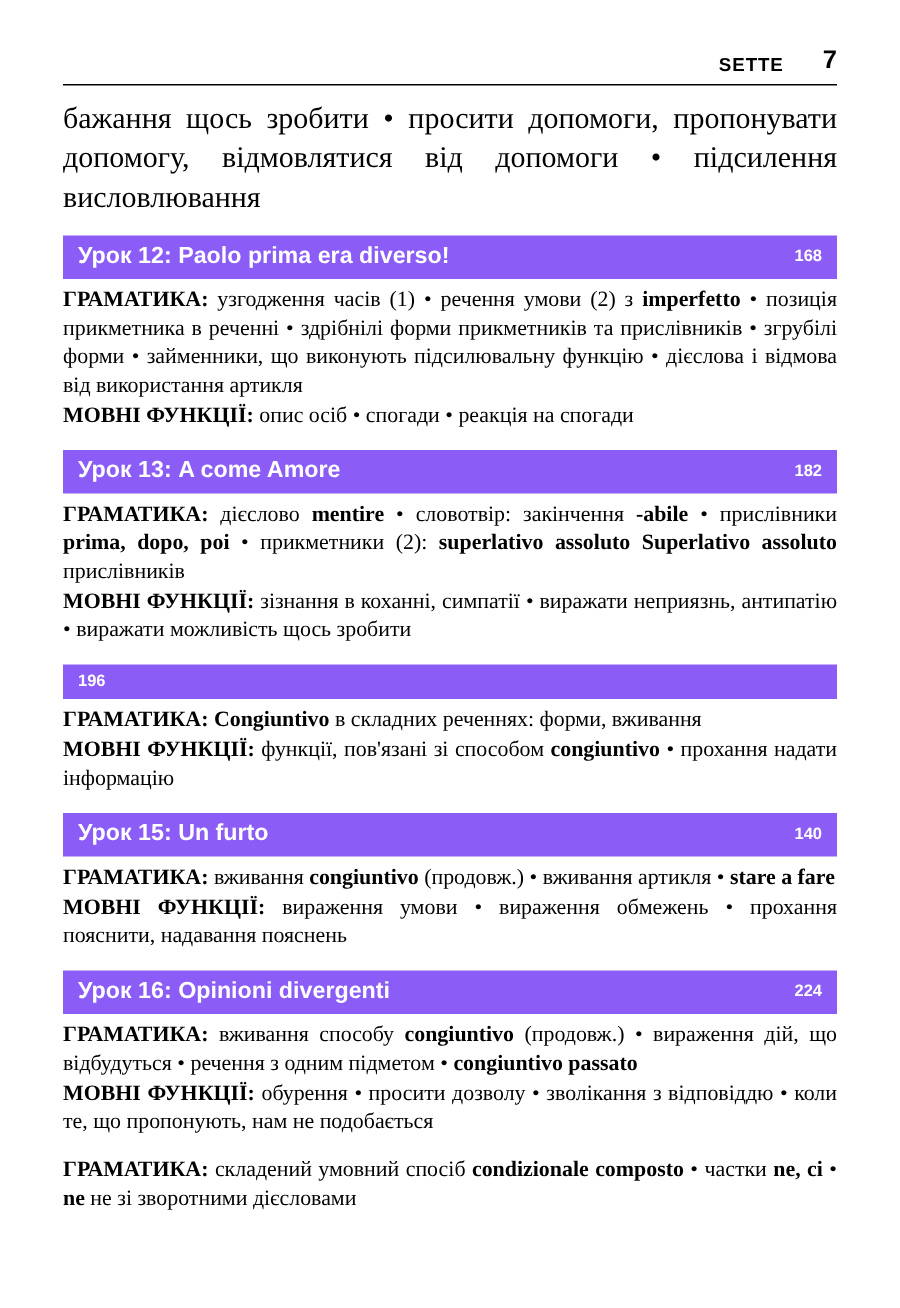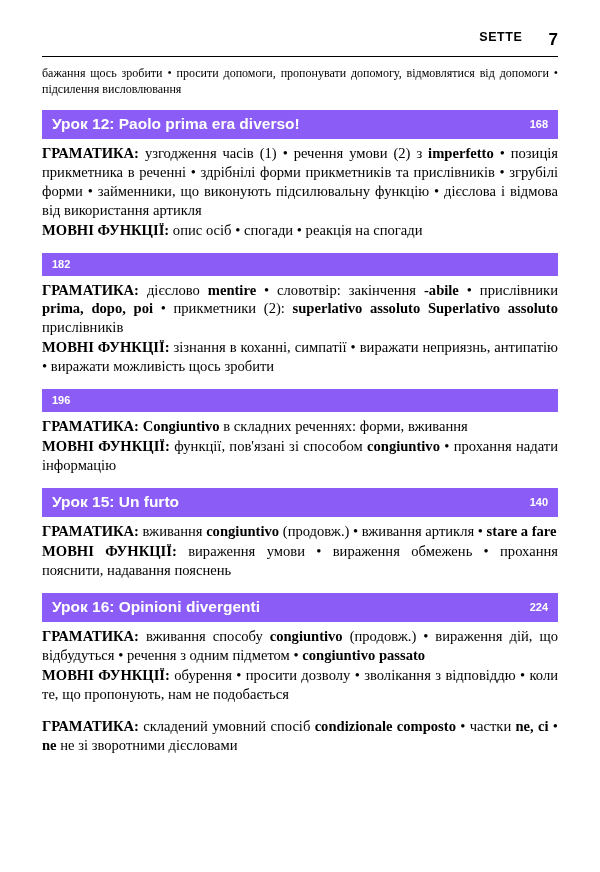--- a/index.html
+++ b/index.html
@@ -16,40 +16,40 @@
   .page {
     position: relative;
     width: 600px;
     height: 872px;
     box-sizing: border-box;
     padding: 30px 42px 0 42px;
   }
   
   .header {
     display: flex;
-    align-items: flex-start;
+    align-items: flex-end;
     justify-content: flex-end;
     padding-bottom: 6px;
     border-bottom: 1.6px solid #000;
   }
   .header-word {
     font-family: "Liberation Sans", sans-serif;
     font-weight: bold;
     font-size: 12.5px;
     letter-spacing: 0.6px;
     margin-right: 26px;
   }
   .header-page {
     font-family: "Liberation Sans", sans-serif;
     font-weight: bold;
     font-size: 17px;
   }
   
   .intro {
-    font-size: 12px;
+    font-size: 20px;
     line-height: 1.32;
     text-align: justify;
     margin-top: 9px;
     margin-bottom: 12px;
   }
   
   .lesson-bar {
     background: #8b5cf6;
     color: #ffffff;
     font-family: "Liberation Sans", sans-serif;
@@ -100,20 +100,21 @@
       <span class="page-no">168</span>
     </div>
     <div class="lesson-body">
       <p><span class="lbl">ГРАМАТИКА:</span><span> узгодження часів (1) • речення умови (2) з <b>imperfetto</b> • позиція прикметника в реченні • здрібнілі форми прикметників та прислівників • згрубілі форми • займенники, що виконують підсилювальну функцію • дієслова і відмова від використання артикля</span></p>
       <p><span class="lbl">МОВНІ ФУНКЦІЇ:</span><span> опис осіб • спогади • реакція на спогади</span></p>
     </div>
   </div>
 
   <div>
     <div class="lesson-bar">
+      <span class="title">Урок 13: A come Amore</span>
       <span class="page-no">182</span>
     </div>
     <div class="lesson-body">
       <p><span class="lbl">ГРАМАТИКА:</span><span> дієслово <b>mentire</b> • словотвір: закінчення <b>-abile</b> • прислівники <b>prima, dopo, poi</b> • прикметники (2): <b>superlativo assoluto</b> <b>Superlativo assoluto</b> прислівників</span></p>
       <p><span class="lbl">МОВНІ ФУНКЦІЇ:</span><span> зізнання в коханні, симпатії • виражати неприязнь, антипатію • виражати можливість щось зробити</span></p>
     </div>
   </div>
 
   <div>
     <div class="lesson-bar">

